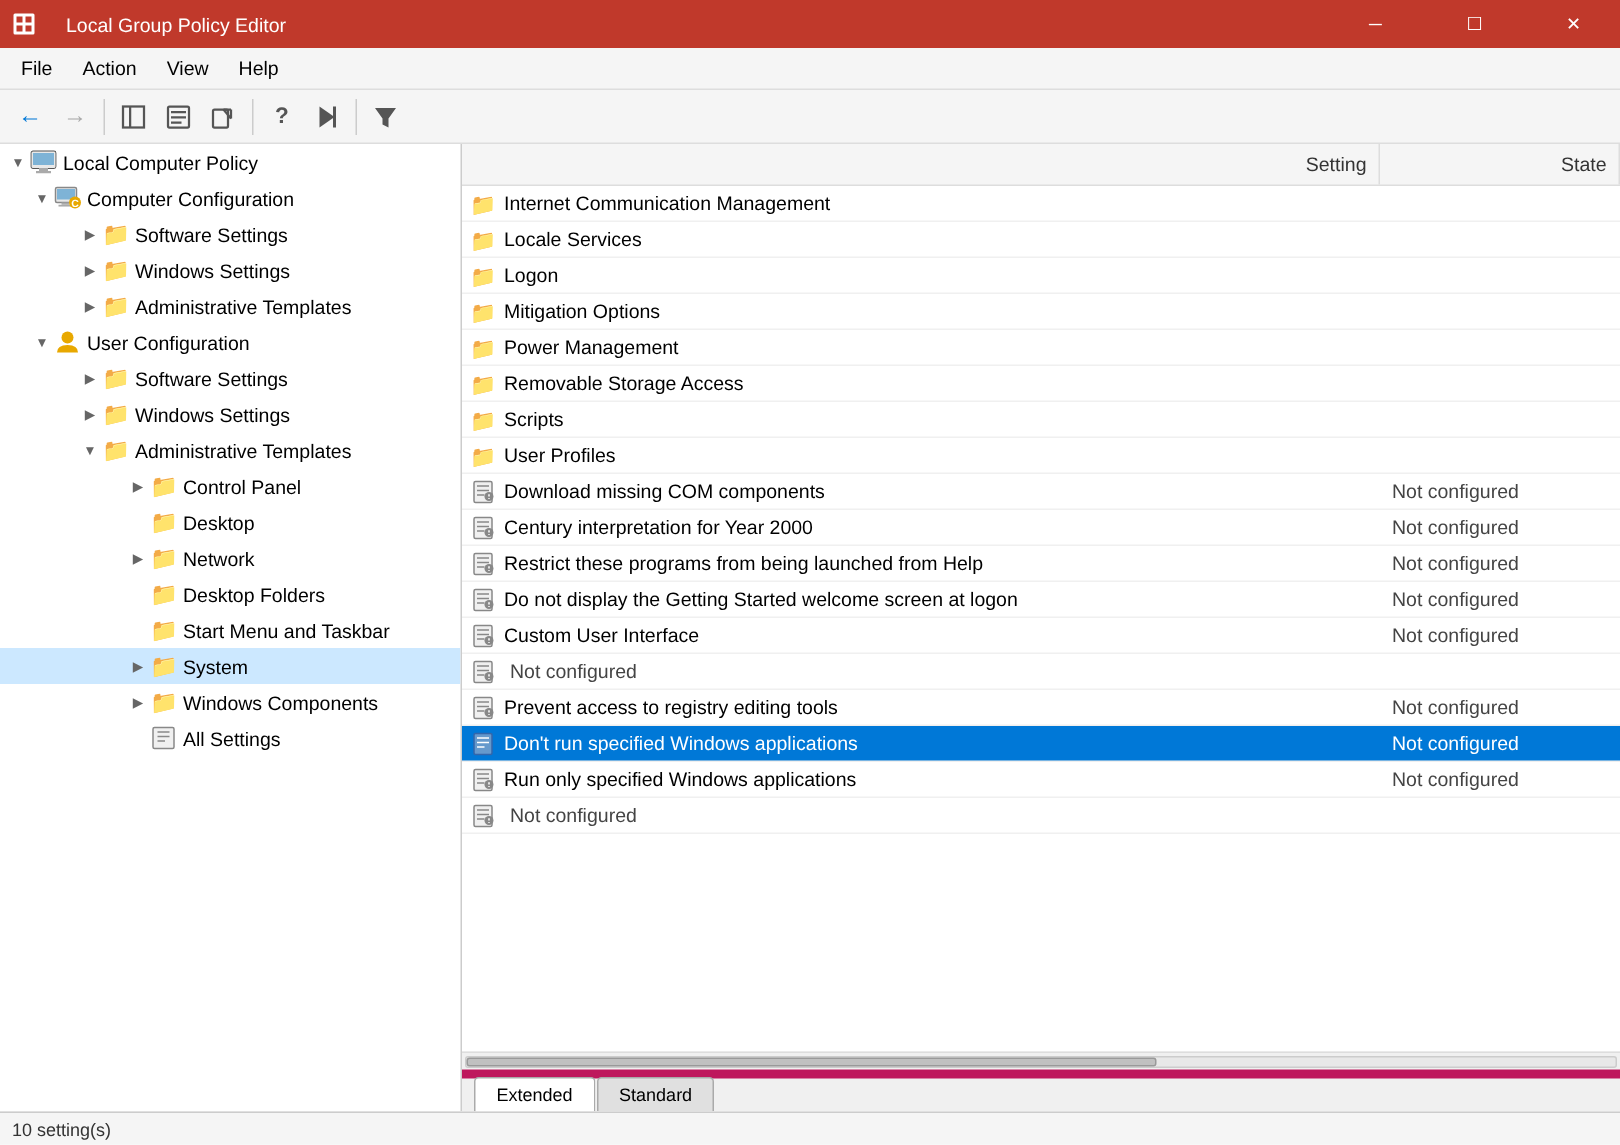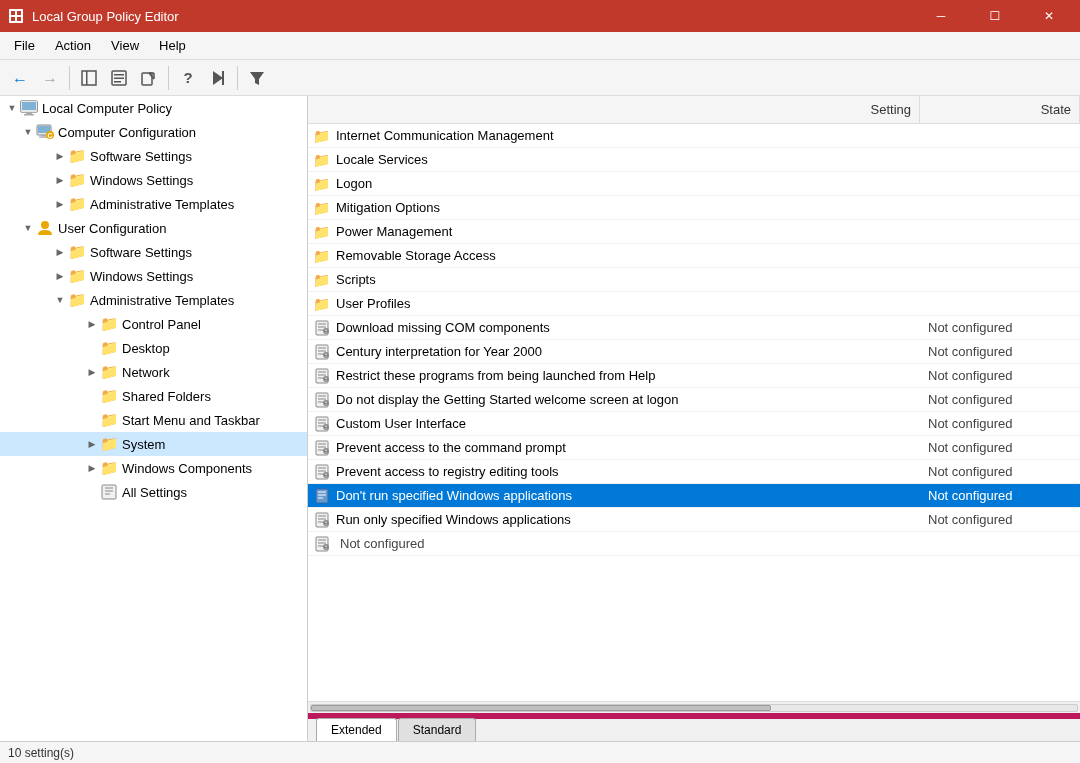--- a/index.html
+++ b/index.html
@@ -6,21 +6,21 @@
     body { font-family: 'Segoe UI', Tahoma, sans-serif; font-size: 13px; background: #f0f0f0; width: 1080px; height: 763px; overflow: hidden; display: flex; flex-direction: column; }
 
     
     #titlebar {
       background: #c0392b;
       color: white;
       height: 32px;
       display: flex;
       align-items: center;
       padding: 0 8px;
-      gap: 8px;
+      gap: 20px;
       flex-shrink: 0;
     }
     #titlebar .win-btn {
       width: 46px; height: 32px;
       display: flex; align-items: center; justify-content: center;
       cursor: pointer; font-size: 12px; color: white;
     }
 
     
     #menubar {
@@ -373,21 +373,21 @@
 
     <div class="tree-item" style="padding-left:84px;">
       <div class="tree-chevron">▶</div>
       <div class="tree-icon folder-yellow">📁</div>
       <span class="tree-label">Network</span>
     </div>
 
     <div class="tree-item" style="padding-left:84px;">
       <div class="tree-chevron" style="visibility:hidden">▶</div>
       <div class="tree-icon folder-yellow">📁</div>
-      <span class="tree-label">Shared Folders</span>
+      <span class="tree-label">Desktop Folders</span>
     </div>
 
     <div class="tree-item" style="padding-left:84px;">
       <div class="tree-chevron" style="visibility:hidden">▶</div>
       <div class="tree-icon folder-yellow">📁</div>
       <span class="tree-label">Start Menu and Taskbar</span>
     </div>
 
     <div class="tree-item selected" style="padding-left:84px;">
       <div class="tree-chevron">▶</div>
@@ -560,21 +560,20 @@
           <svg width="16" height="16" viewBox="0 0 16 16">
               <rect x="2" y="1" width="12" height="14" fill="#f0f0f0" stroke="#888" stroke-width="1" rx="1"></rect>
               <line x1="4" y1="4" x2="12" y2="4" stroke="#888" stroke-width="1"></line>
               <line x1="4" y1="7" x2="12" y2="7" stroke="#888" stroke-width="1"></line>
               <line x1="4" y1="10" x2="9" y2="10" stroke="#888" stroke-width="1"></line>
               <circle cx="12" cy="11" r="3" fill="#888"></circle>
               <line x1="12" y1="9.5" x2="12" y2="11" stroke="white" stroke-width="1"></line>
               <line x1="12" y1="12" x2="12" y2="12.5" stroke="white" stroke-width="1.2"></line>
             </svg>
         </div>
-        <div class="row-label">Prevent access to the command prompt</div>
         <div class="row-state">Not configured</div>
       </div>
       <div class="list-row">
         <div class="row-icon">
           <svg width="16" height="16" viewBox="0 0 16 16">
               <rect x="2" y="1" width="12" height="14" fill="#f0f0f0" stroke="#888" stroke-width="1" rx="1"></rect>
               <line x1="4" y1="4" x2="12" y2="4" stroke="#888" stroke-width="1"></line>
               <line x1="4" y1="7" x2="12" y2="7" stroke="#888" stroke-width="1"></line>
               <line x1="4" y1="10" x2="9" y2="10" stroke="#888" stroke-width="1"></line>
               <circle cx="12" cy="11" r="3" fill="#888"></circle>

